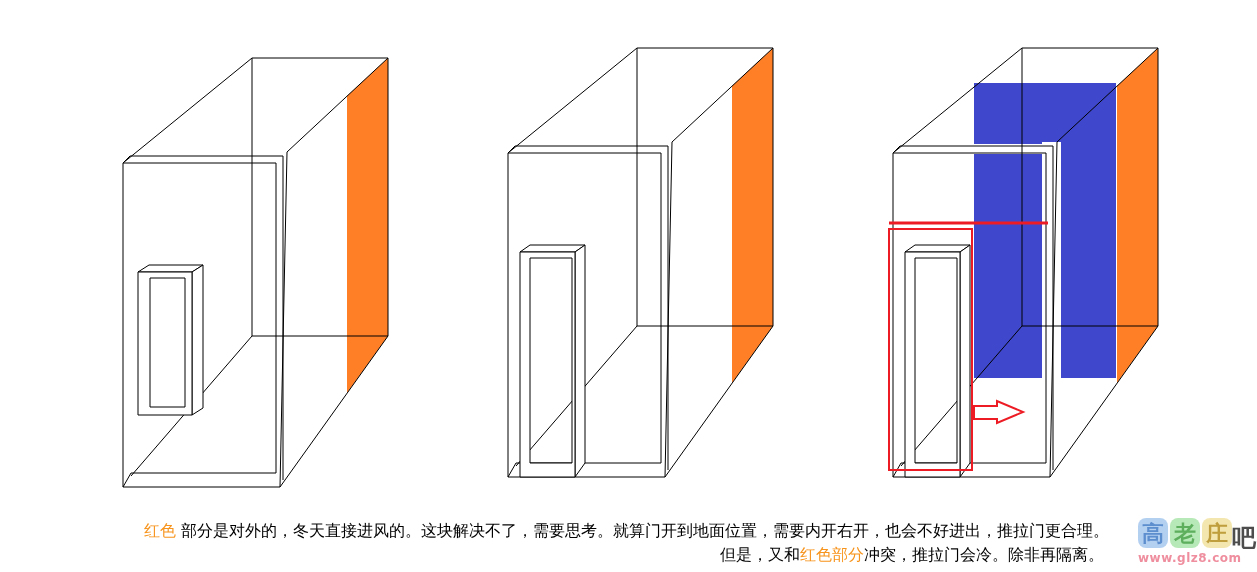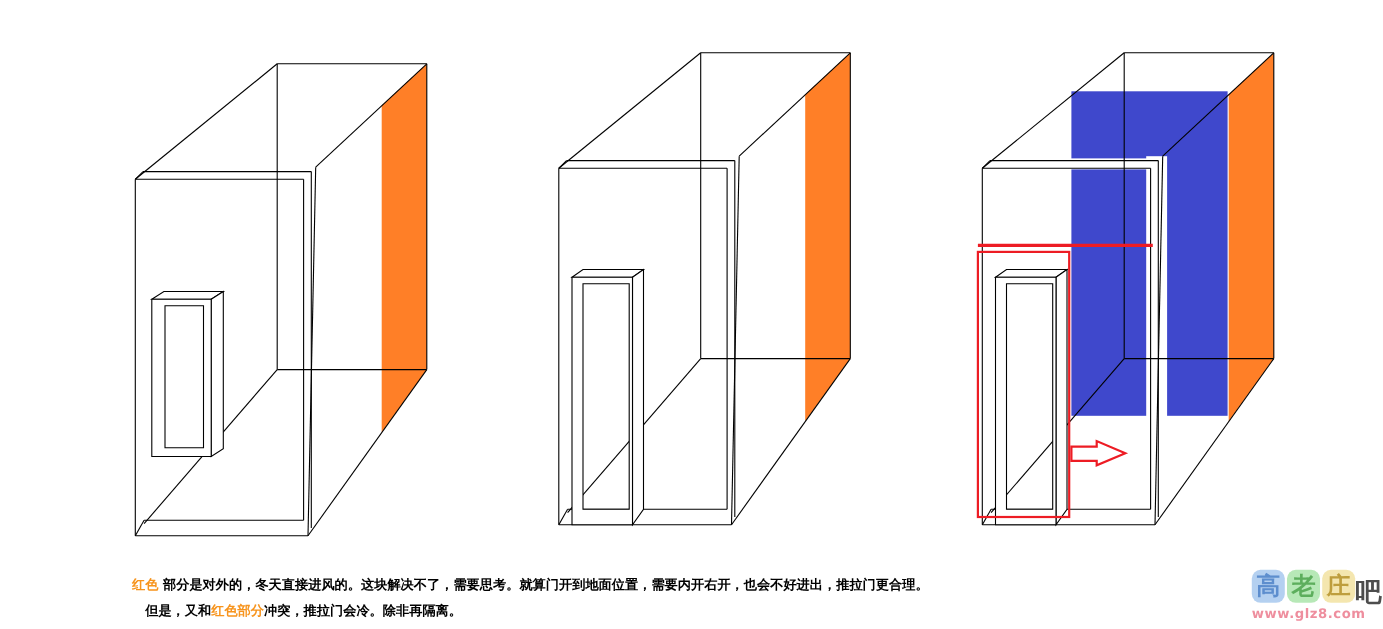--- a/index.html
+++ b/index.html
@@ -8,25 +8,25 @@
     overflow:hidden;font-family:"DejaVu Sans","Liberation Sans",sans-serif;
   }
   .canvas{position:absolute;inset:0;}
   .diagram{position:absolute;width:310px;height:470px;}
   #diagram-1{left:95px;top:30px;}
   #diagram-2{left:480px;top:20px;}
   #diagram-3{left:865px;top:20px;}
   svg .wire{stroke:#000;stroke-width:1;fill:none;}
   svg .slabfill{fill:#ffffff;stroke:#000;stroke-width:1;}
   .caption{
-    position:absolute;left:120px;top:519px;width:960px;
-    font-size:12px;font-weight:bold;color:#000;line-height:24px;
+    position:absolute;left:144px;top:519px;width:960px;
+    font-size:16px;font-weight:normal;color:#000;line-height:24px;
     letter-spacing:0px;white-space:nowrap;
   }
-  .caption .line2{padding-left:12px;}
+  .caption .line2{padding-left:12px;text-align:right;}
   .seg-orange{color:#F7941D;}
   .seg-black{color:#000000;}
   .watermark{position:absolute;left:1138px;top:508px;width:130px;opacity:0.95;}
   .wm-tiles{position:relative;height:42px;}
   .wm-tile{
     display:inline-block;width:30px;height:30px;margin-right:2px;border-radius:8px;
     text-align:center;line-height:30px;font-size:22px;font-weight:bold;
     font-family:"DejaVu Serif","Liberation Serif",serif;vertical-align:top;margin-top:10px;
   }
   .wm-tile-0{background:rgba(150,190,235,.75);color:#5588cc;}

